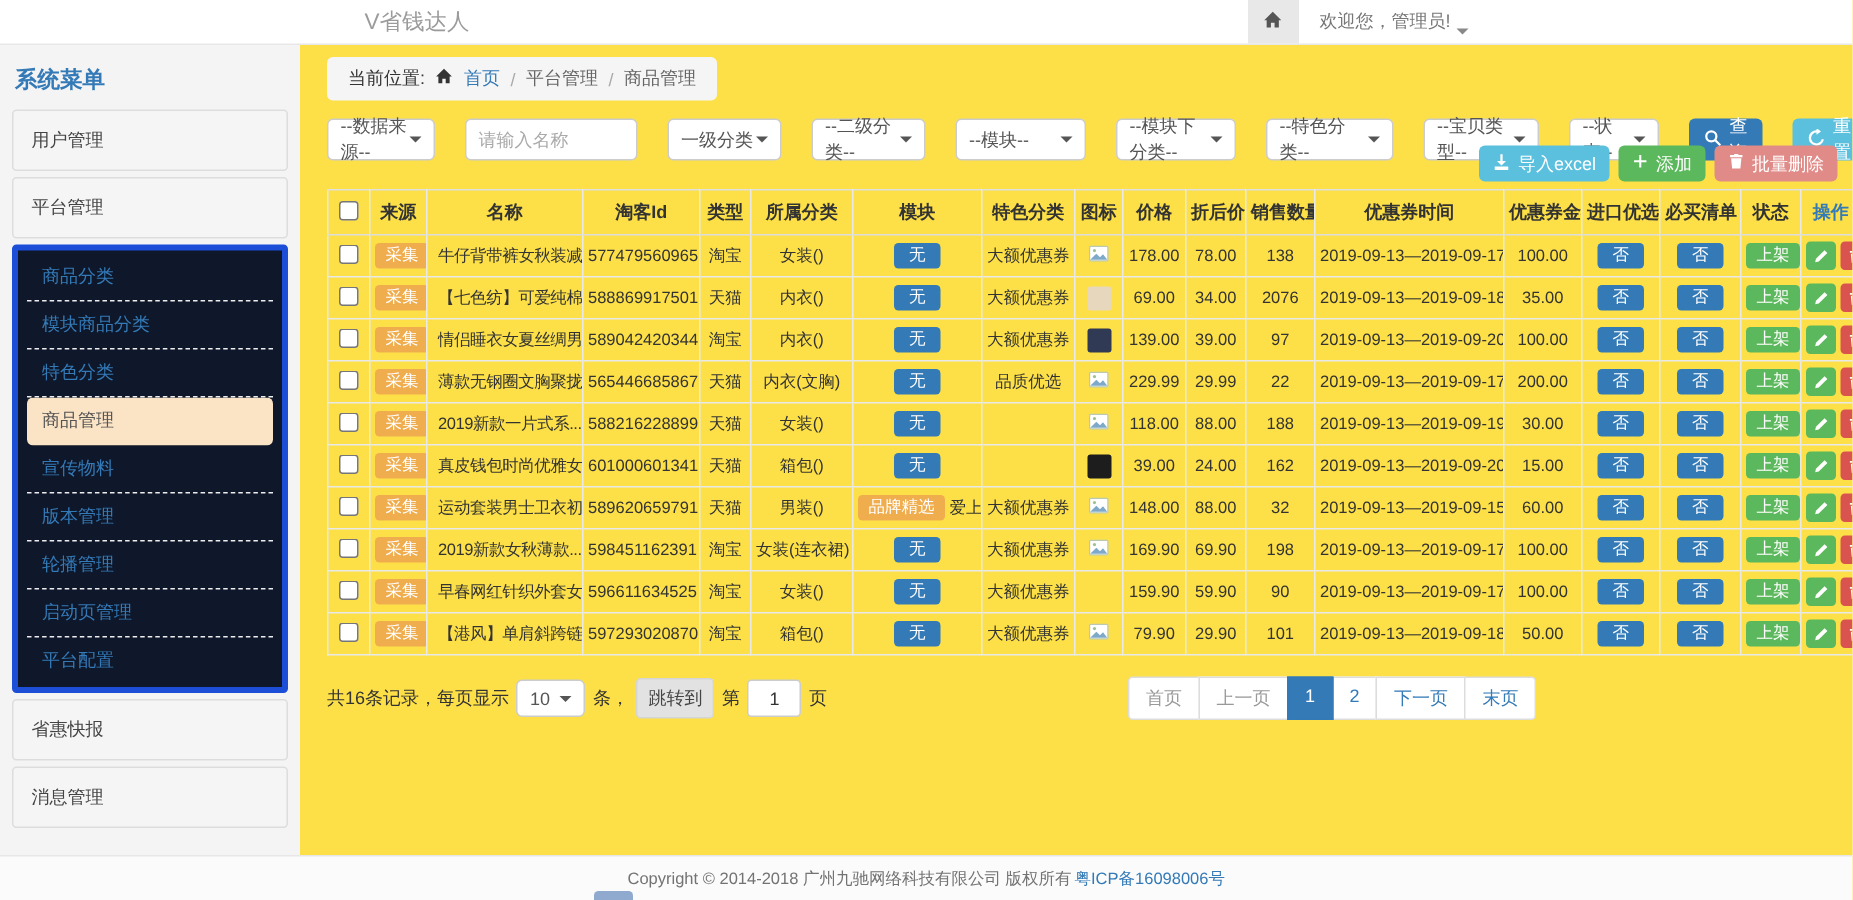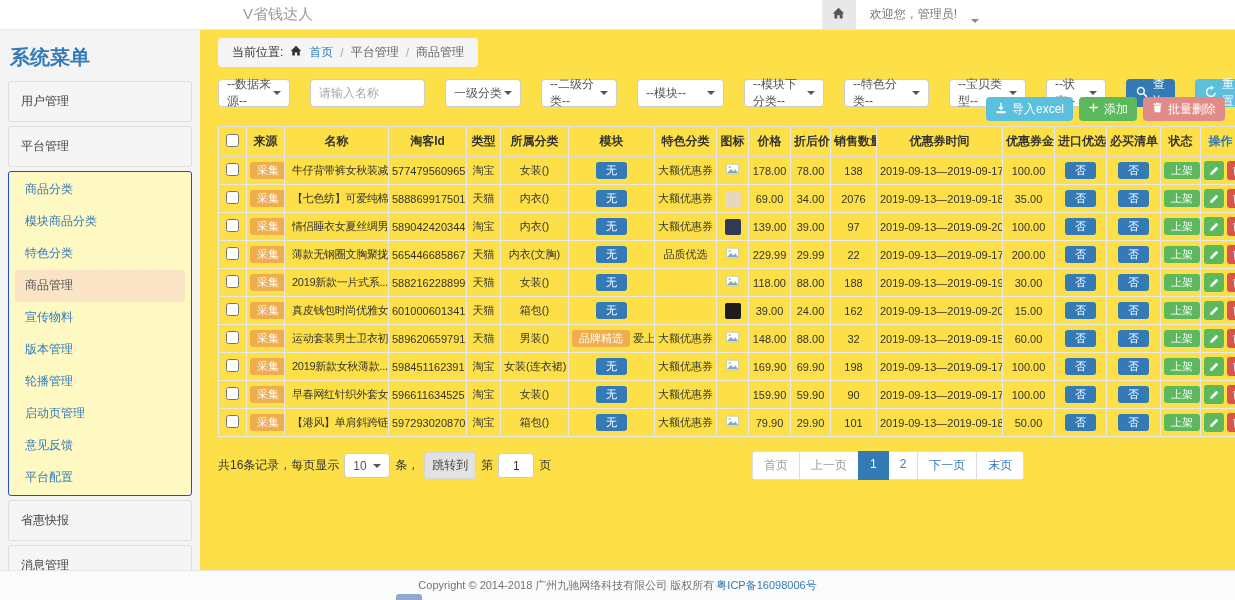--- a/index.html
+++ b/index.html
@@ -4,29 +4,29 @@
 <style>
   * { box-sizing: border-box; margin: 0; padding: 0; }
   html,body { width:1235px; height:600px; overflow:hidden; }
   body { font-family:"Liberation Sans","DejaVu Sans",sans-serif; font-size:12px; color:#333; background:#fff; position:relative; }
 
   
   .topbar { height:30px; background:#fff; border-bottom:1px solid #e7e7e7; display:flex; align-items:center; }
   .brand { margin-left:243px; font-size:15px; color:#9b9b9b; }
   .topbar-right { margin-left:auto; margin-right:256px; display:flex; align-items:center; height:100%; }
   .home-btn { width:34px; height:100%; background:#e8e8e8; display:flex; align-items:center; justify-content:center; cursor:pointer; }
-  .welcome { margin-left:14px; color:#777; display:flex; align-items:flex-end; gap:14px; cursor:pointer; }
+  .welcome { margin-left:14px; color:#777; display:flex; align-items:flex-end; gap:4px; cursor:pointer; }
   .caret { width:0; height:0; border-left:4px solid transparent; border-right:4px solid transparent; border-top:4px solid #888; display:inline-block; }
 
   
   .layout { display:flex; height:540px; }
   .sidebar-col { width:200px; background:#f4f4f4; padding:6px 8px 0 8px; overflow:hidden; flex:none; }
-  .menu-title { color:#337ab7; font-size:20px; font-weight:bold; padding:8px 2px 10px 2px; }
+  .menu-title { color:#337ab7; font-size:15px; font-weight:bold; padding:8px 2px 10px 2px; }
   .group-head { padding:11px 12px; background:#f5f5f5; border:1px solid #ddd; border-radius:3px; margin-bottom:4px; cursor:pointer; color:#444; }
-  .submenu { background:#fef9c3; border:1px solid #1d4ed8; border-radius:3px; margin-bottom:4px; padding:2px 6px; }
+  .submenu { background:#0f172a; border:4px solid #1d4ed8; border-radius:3px; margin-bottom:4px; padding:2px 6px; }
   .submenu-item { padding:7px 10px; color:#337ab7; border-bottom:1px dashed #eee; cursor:pointer; font-size:12px; }
   .submenu-item:last-child { border-bottom:none; }
   .submenu-item.active { background:#fbe3c5; border-radius:4px; border-bottom-color:transparent; color:#555; }
 
   .main { flex:1; padding:8px 10px 0 18px; background:#fde047; overflow:hidden; }
 
   
   .breadcrumb { display:inline-flex; align-items:center; gap:7px; background:#f5f5f5; border-radius:4px; padding:6px 14px; margin-bottom:8px; }
   .breadcrumb .sep { color:#aaa; }
   .breadcrumb .bc-home { color:#337ab7; cursor:pointer; }
@@ -119,21 +119,20 @@
         <div class="group-head">平台管理</div>
         <div class="submenu">
           <div class="submenu-item">商品分类</div>
           <div class="submenu-item">模块商品分类</div>
           <div class="submenu-item">特色分类</div>
           <div class="submenu-item active">商品管理</div>
           <div class="submenu-item">宣传物料</div>
           <div class="submenu-item">版本管理</div>
           <div class="submenu-item">轮播管理</div>
           <div class="submenu-item">启动页管理</div>
-          <div class="submenu-item">意见反馈</div>
           <div class="submenu-item">平台配置</div>
         </div>
         <div class="group-head">省惠快报</div>
         <div class="group-head">消息管理</div>
       </div>
   </aside>
 
   <main class="main">
     <div class="breadcrumb">
       <span>当前位置:</span>

